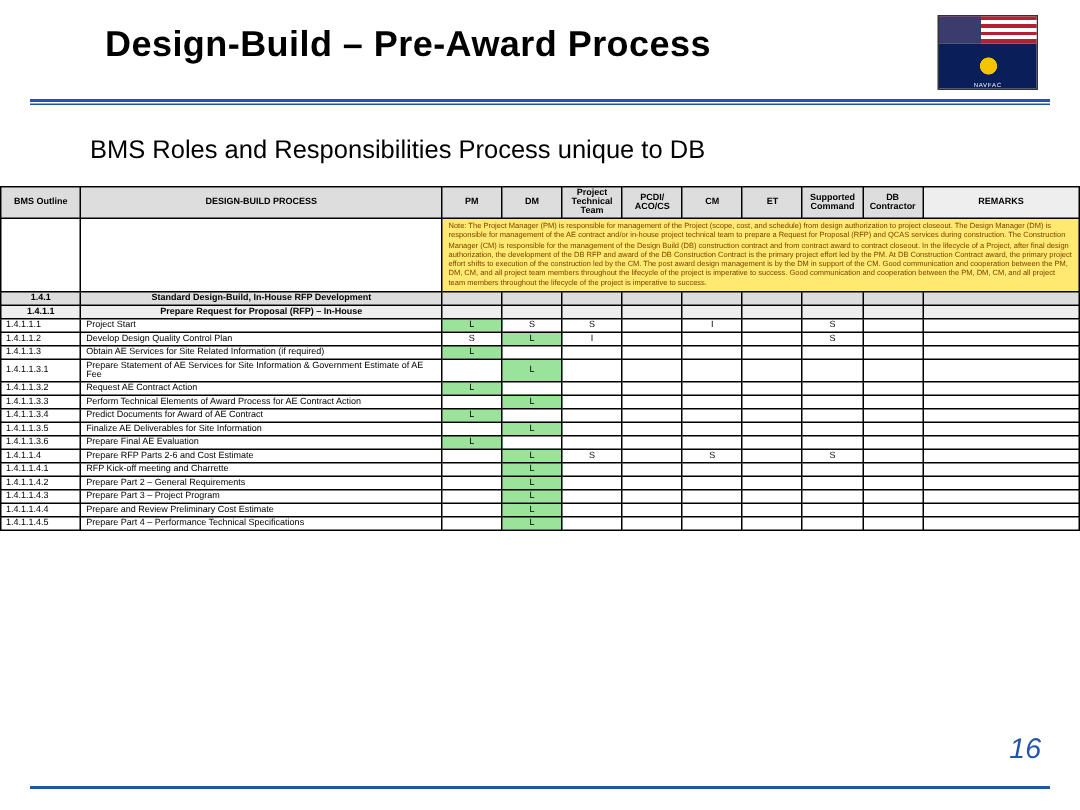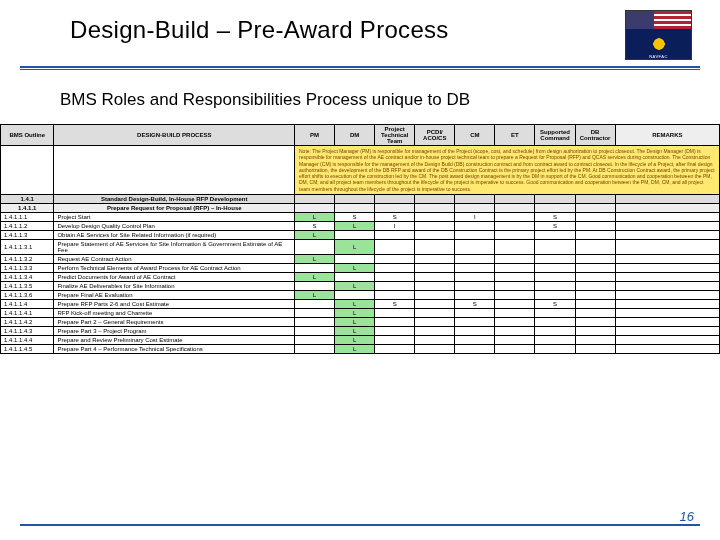--- a/index.html
+++ b/index.html
@@ -1,17 +1,17 @@
 <!DOCTYPE html>
 <html><head>
 <meta charset="utf-8">
 <style>
 html,body{margin:0;padding:0;width:720px;height:540px;font-family:Arial,Helvetica,sans-serif;background:#fff;color:#000}
 .header{display:flex;align-items:flex-start;padding:10px 20px 0 70px}
-.title{font-size:24px;font-weight:400;flex:1;letter-spacing:.3px;padding-top:6px}
+.title{font-size:24px;font-weight:700;flex:1;letter-spacing:.3px;padding-top:6px}
 .logo{width:65px;height:48px;border:1px solid #333;display:flex;flex-direction:column;margin-right:8px}
 .flag{height:18px;background:linear-gradient(180deg,#B22234 14%,#fff 14% 28%,#B22234 28% 42%,#fff 42% 56%,#B22234 56% 70%,#fff 70% 84%,#B22234 84%);position:relative}
 .flag::before{content:"";position:absolute;left:0;top:0;width:28px;height:18px;background:#3C3B6E}
 .emblem{flex:1;background:#0a1e5a;display:flex;align-items:center;justify-content:center}
 .emblem-inner{width:26px;height:26px;border-radius:50%;background:radial-gradient(circle,#f4c400 30%,#0a1e5a 32%);position:relative}
 .emblem-txt{position:absolute;bottom:-2px;left:0;right:0;color:#fff;font-size:4px;text-align:center;letter-spacing:.5px}
 .divider{height:2px;background:#2255aa;margin:6px 20px 0 20px}
 .divider2{height:1px;background:#2255aa;margin:1px 20px 0 20px}
 .subtitle{font-size:17px;padding:20px 0 0 60px}
 .tablewrap{padding:14px 0 0 0;font-size:6px}
@@ -24,21 +24,21 @@
 .remarks-col{width:78px}
 .section-row td{background:#ddd;font-weight:700}
 .subsection-row td{background:#eee;font-weight:700;text-align:center}
 .lead{background:#9be29b!important;text-align:center}
 .sup{text-align:center}
 .noteblock{background:#ffe970;font-size:5px;line-height:1.25;color:#7a3f00;padding:2px 4px}
 .num{text-align:left}
 .desc{text-align:left}
 .footer{position:absolute;bottom:14px;left:20px;right:20px}
 .footline{height:2px;background:#2255aa}
-.pagenum{position:absolute;bottom:16px;right:26px;font-size:13px;font-style:italic;color:#2255aa}
+.pagenum{position:absolute;bottom:29px;right:26px;font-size:19px;font-style:italic;color:#2255aa}
 .remarks-th{background:#eee}
 </style>
 </head>
 <body>
 
 <div class="header">
   <div class="title">Design-Build – Pre-Award Process</div>
   <div class="logo">
     <div class="flag"></div>
     <div class="emblem">

